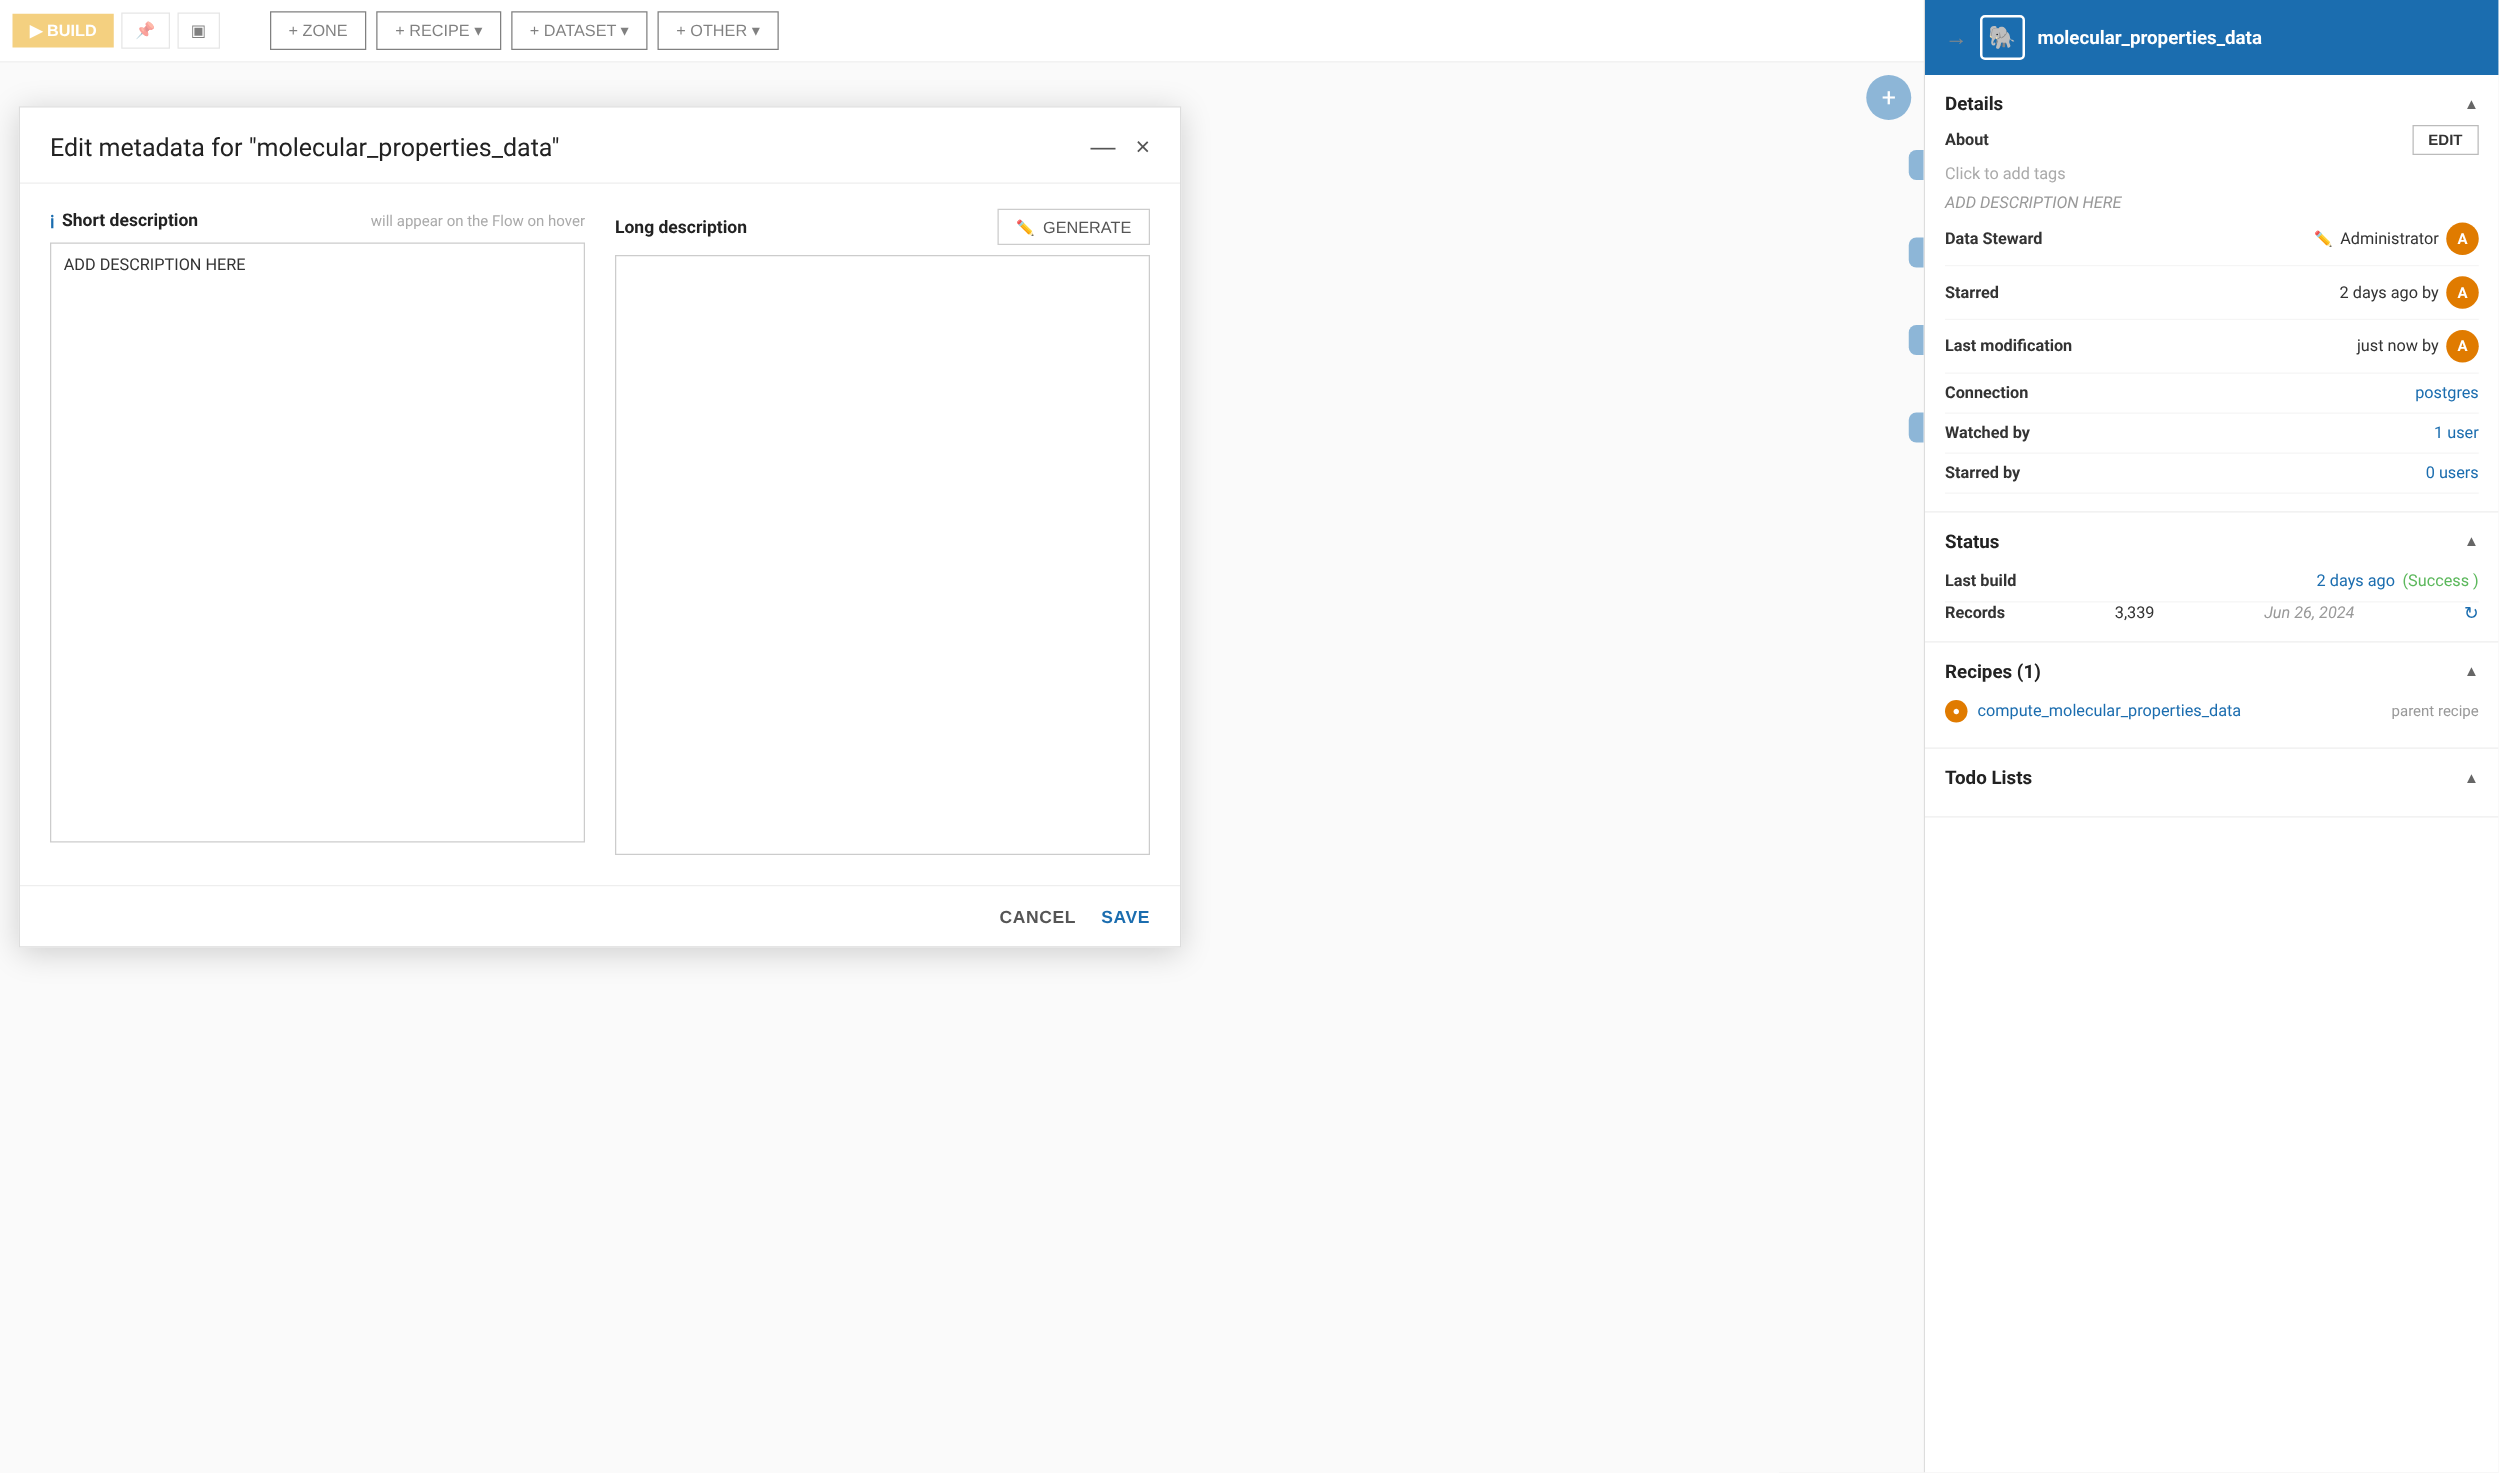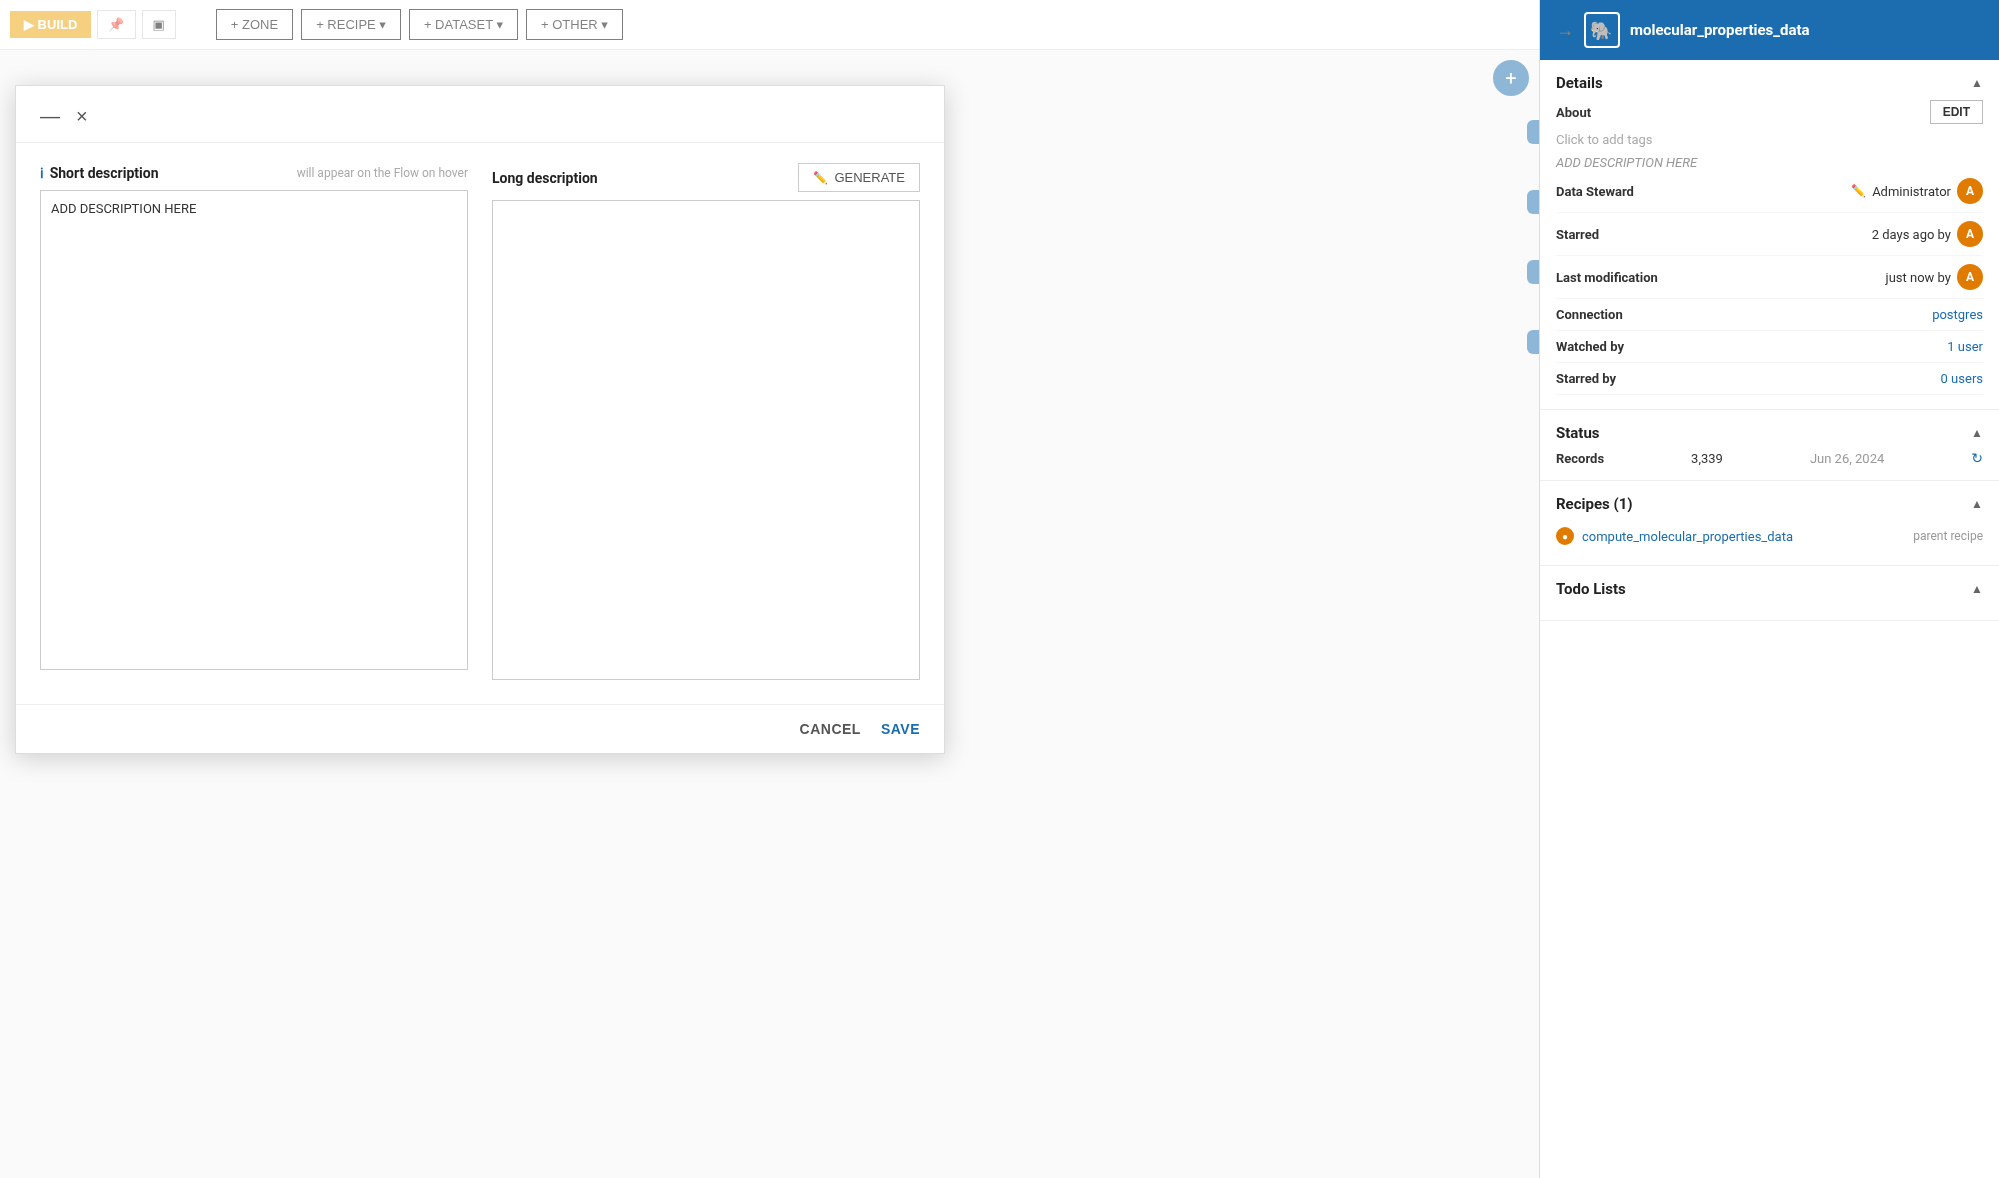--- a/index.html
+++ b/index.html
@@ -215,20 +215,21 @@
     }
 
     .records-count {
       font-size: 13px;
       color: #333;
     }
 
     .records-date {
       font-size: 13px;
       color: #999;
+      font-style: italic;
     }
 
     .refresh-icon {
       color: #1b6daf;
       font-size: 14px;
       cursor: pointer;
     }
 
     .success-text {
       color: #5cb85c;
@@ -557,20 +558,27 @@
       <a class="link-blue" href="#">0 users</a>
     </div>
   </div>
 
   <div class="status-section">
     <div class="section-header">
       <span class="section-title">Status</span>
       <span class="chevron">▲</span>
     </div>
 
+    <div class="detail-row">
+      <span class="detail-label">Last build</span>
+      <span class="detail-value">
+        <span class="ago-text">2 days ago</span>
+        <span class="success-text">(Success )</span>
+      </span>
+    </div>
 
     <div class="records-row">
       <span class="detail-label">Records</span>
       <span class="records-count">3,339</span>
       <span class="records-date">Jun 26, 2024</span>
       <span class="refresh-icon">↻</span>
     </div>
   </div>
 
   <div class="right-panel-section">
@@ -597,20 +605,21 @@
 
 <div class="side-indicator side-ind-1"></div>
 <div class="side-indicator side-ind-2"></div>
 <div class="side-indicator side-ind-3"></div>
 <div class="side-indicator side-ind-4"></div>
 
 <div class="overlay"></div>
 
 <div class="modal">
   <div class="modal-header">
+    <span class="modal-title">Edit metadata for "molecular_properties_data"</span>
     <div class="modal-controls">
       <button class="modal-minimize">—</button>
       <button class="modal-close">×</button>
     </div>
   </div>
 
   <div class="modal-body">
     <div class="modal-fields">
 
       <div class="field-group">

